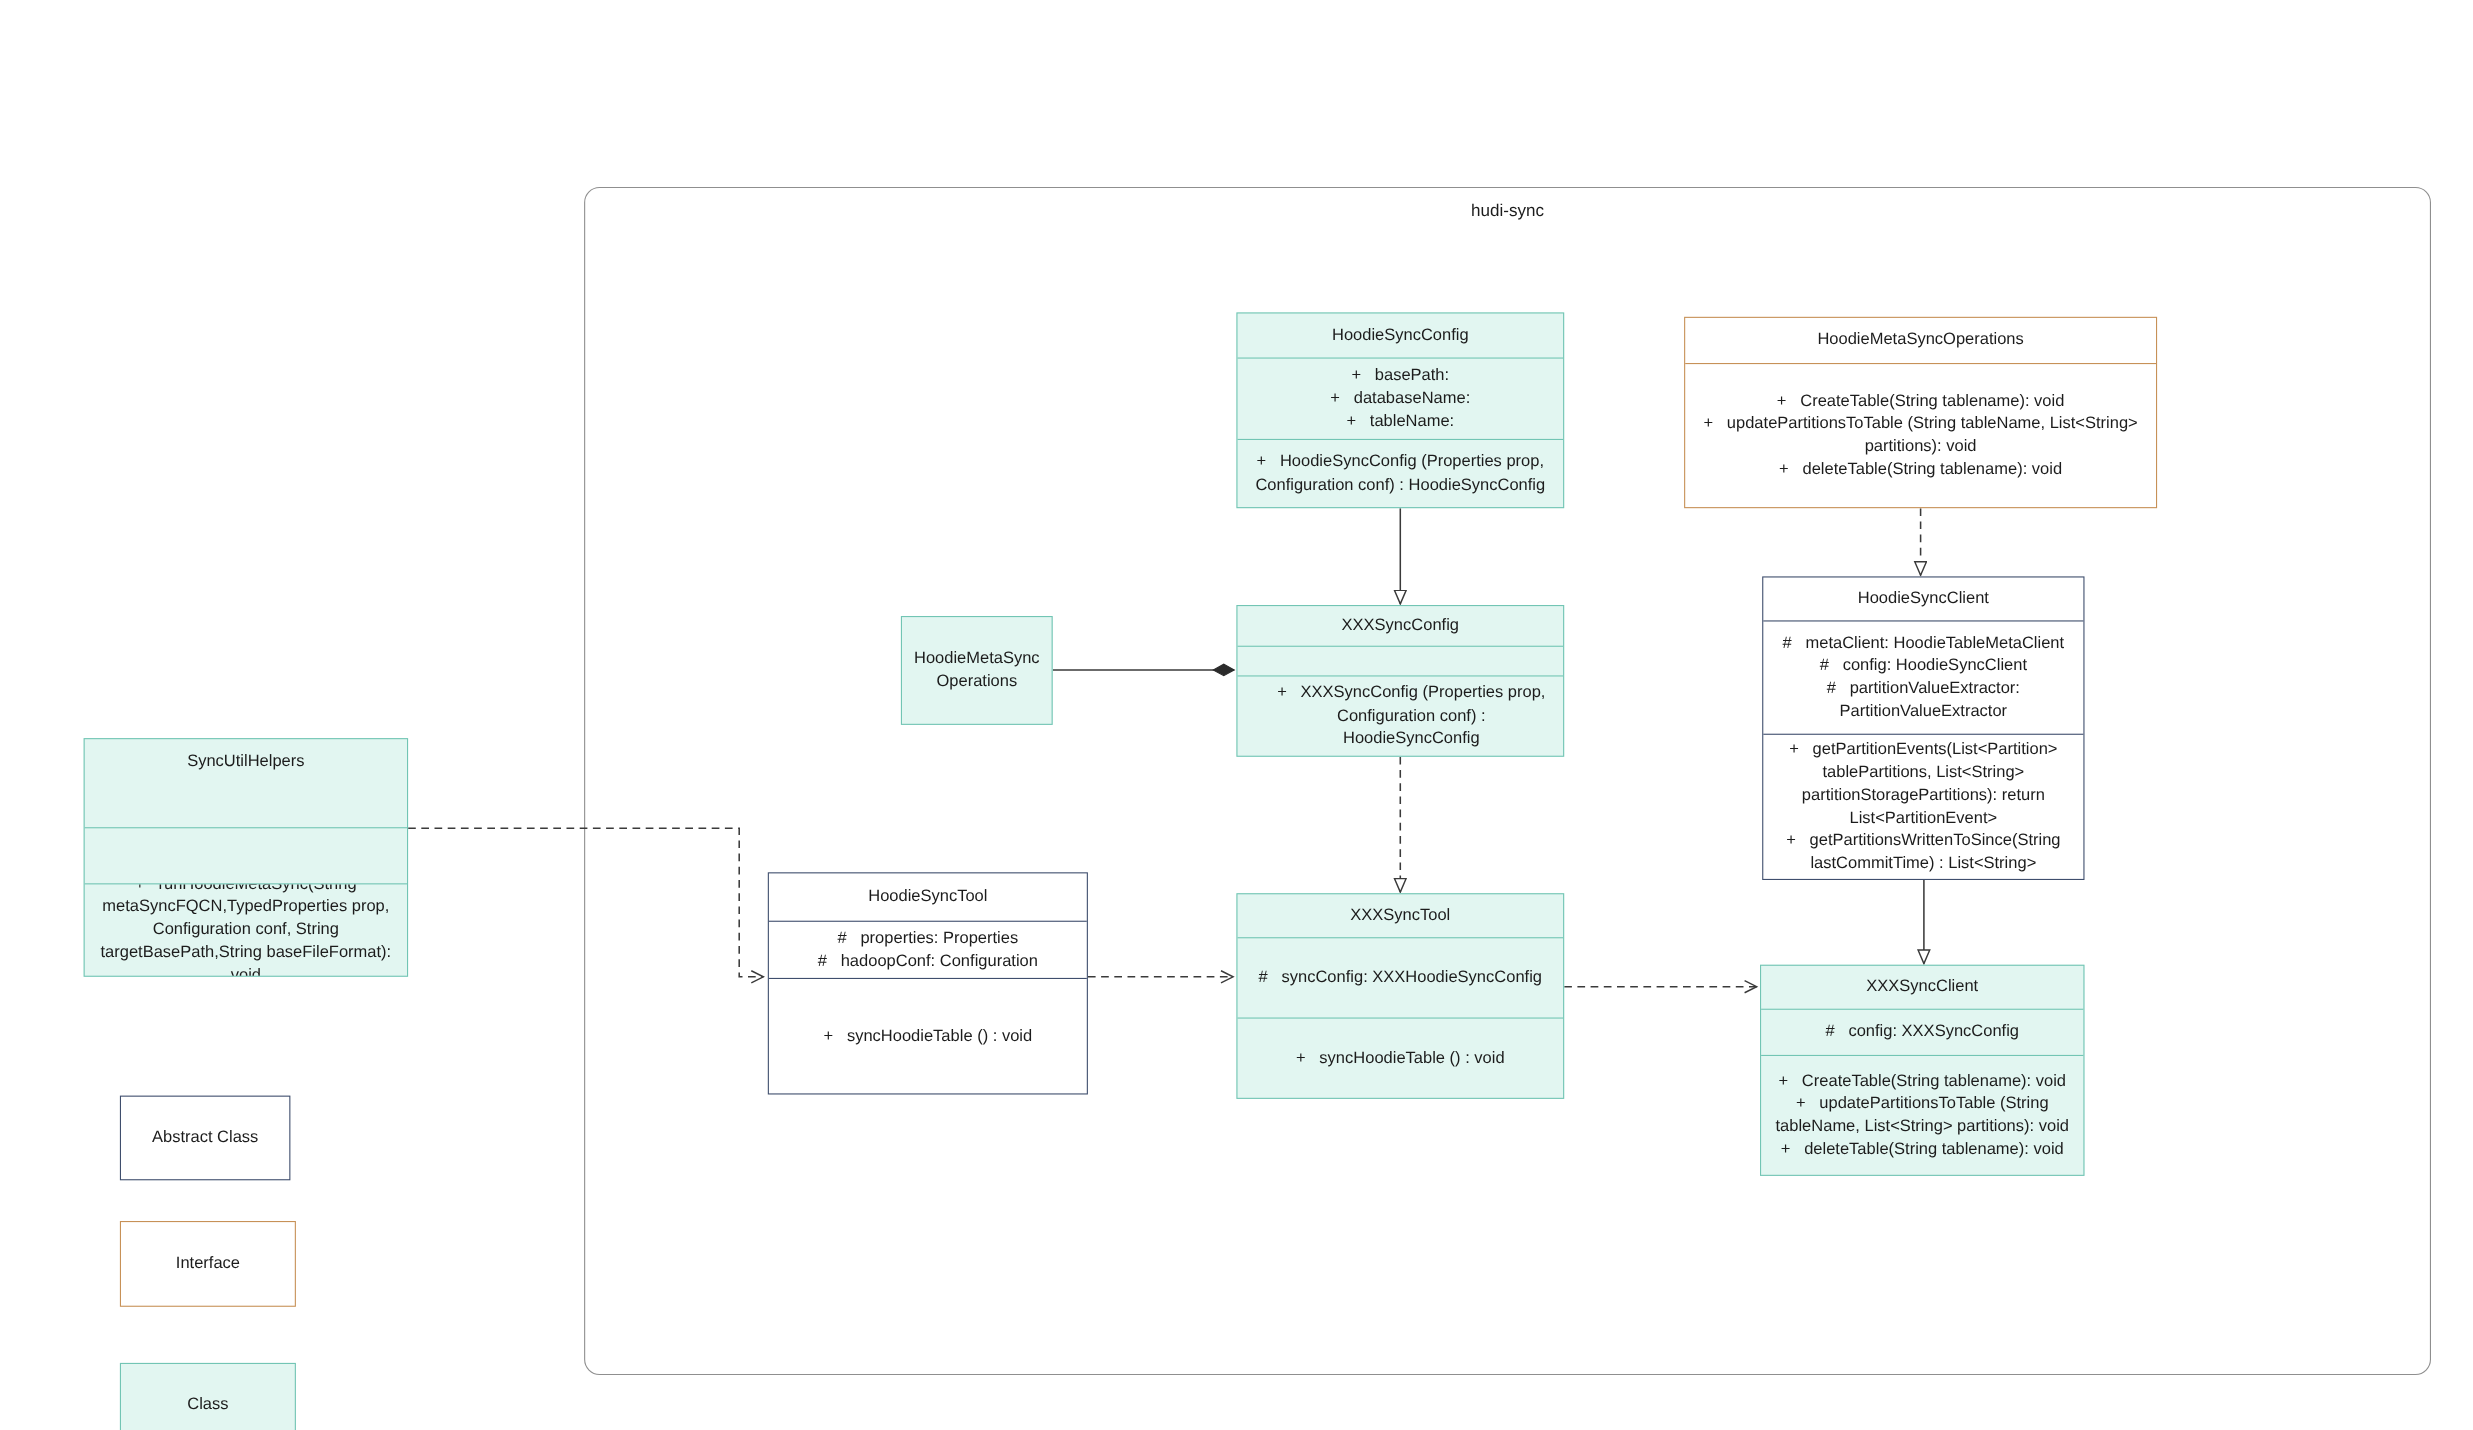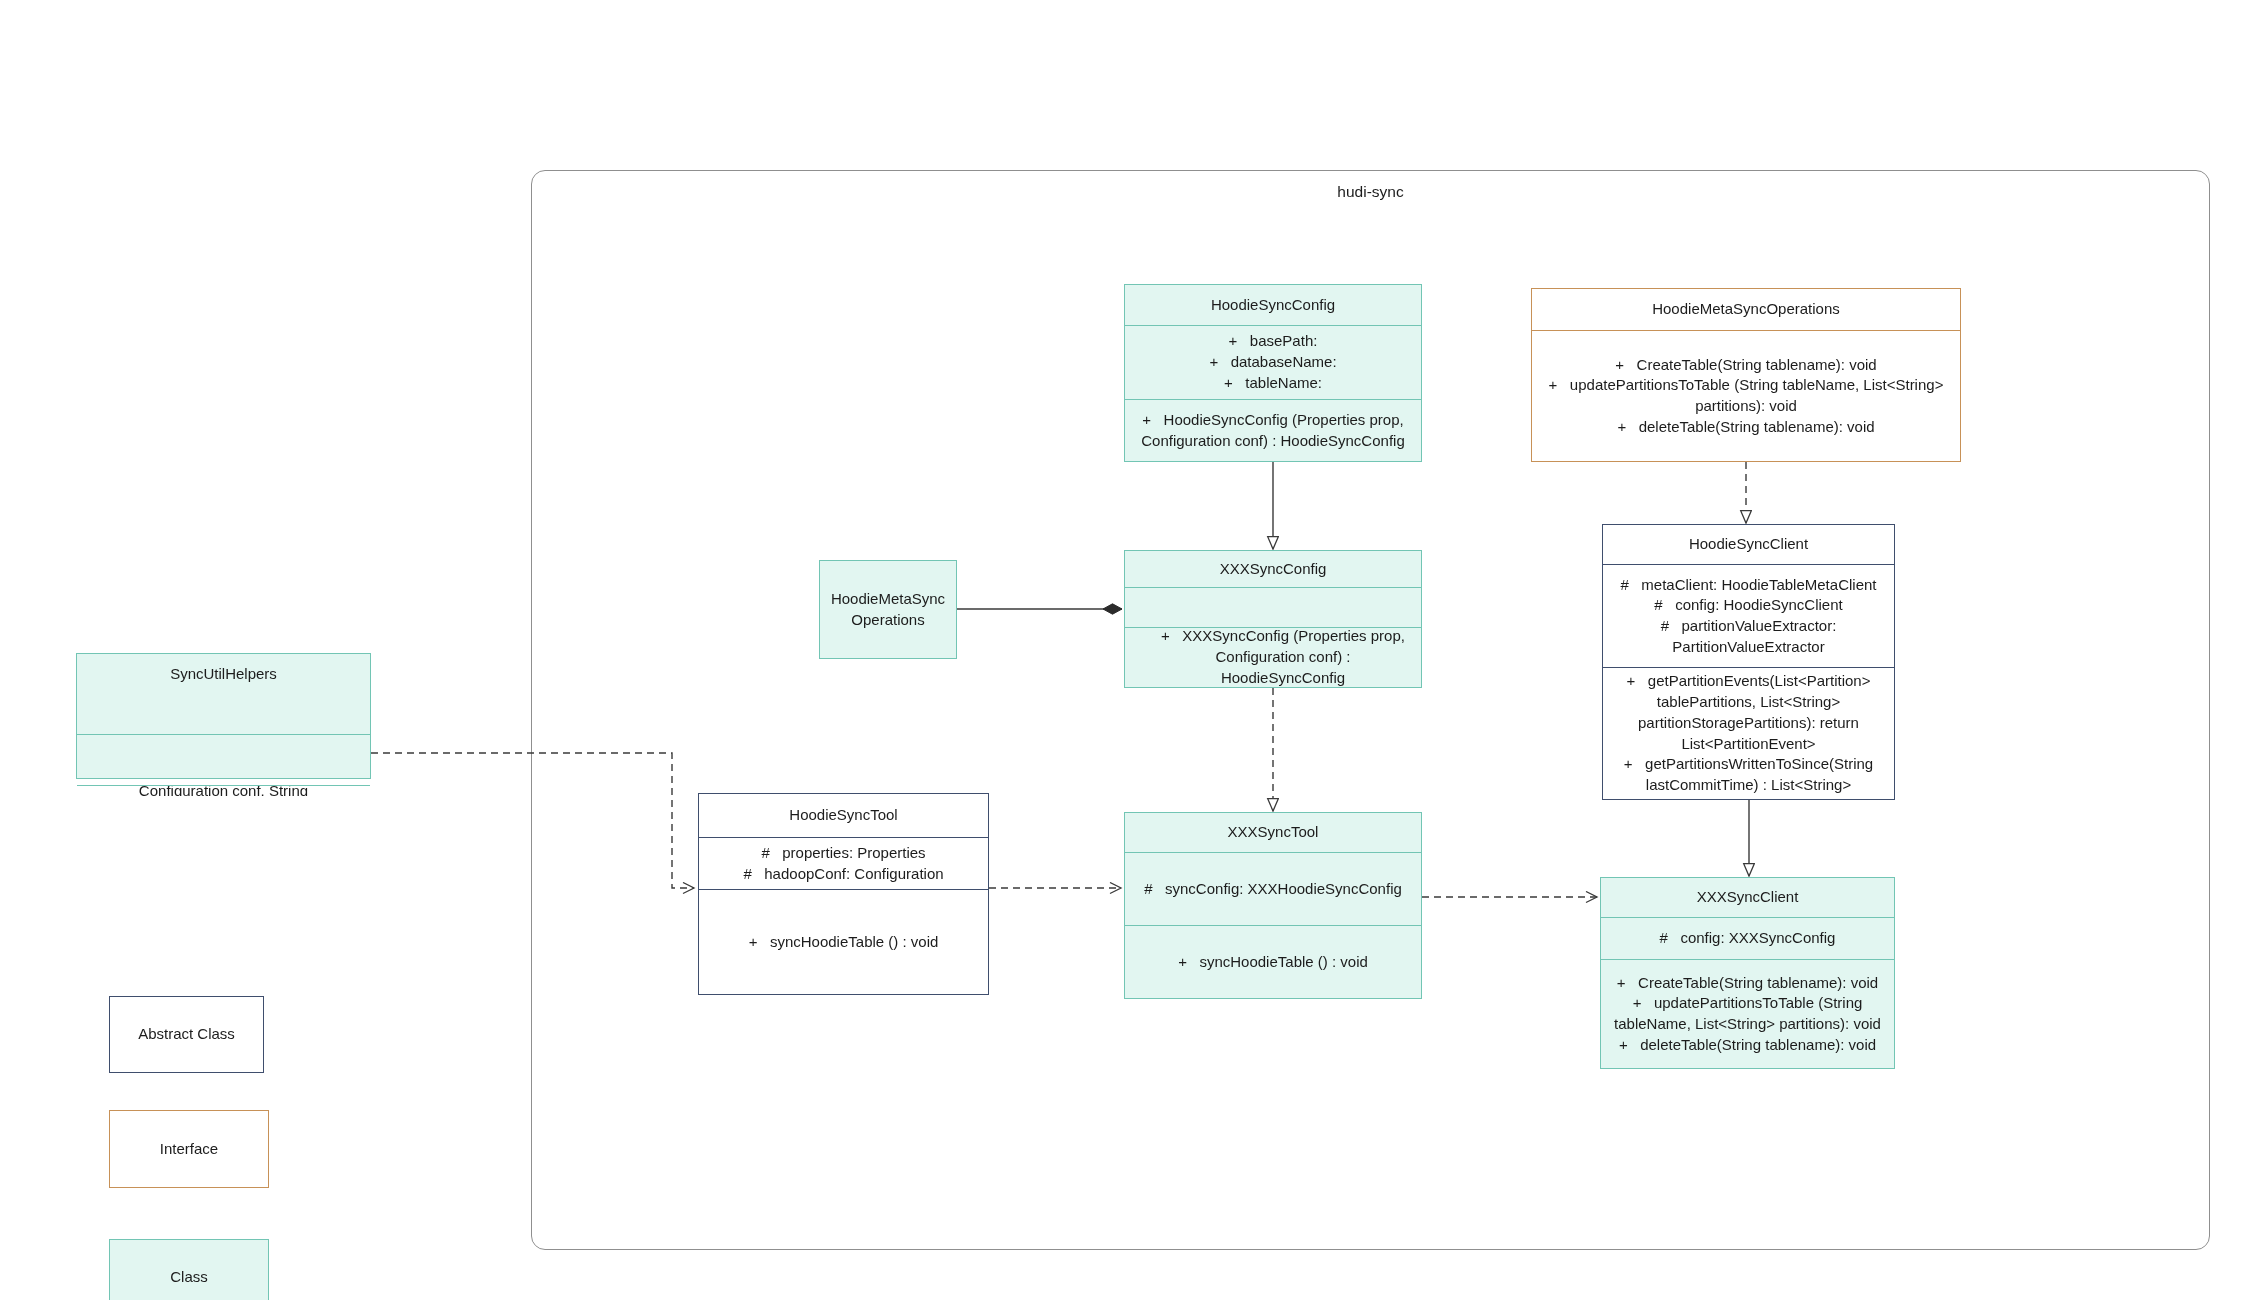--- a/index.html
+++ b/index.html
@@ -73,21 +73,21 @@
     <line class="solid" x1="1273" y1="462" x2="1273" y2="549" marker-end="url(#tri)"></line>
     <line class="solid" x1="957" y1="609" x2="1122" y2="609" marker-end="url(#diamond)"></line>
     <line class="dashed" x1="1746" y1="462" x2="1746" y2="523" marker-end="url(#tri)"></line>
     <line class="dashed" x1="1273" y1="688" x2="1273" y2="811" marker-end="url(#tri)"></line>
     <line class="solid" x1="1749" y1="800" x2="1749" y2="876" marker-end="url(#tri)"></line>
     <path class="dashed" d="M371,753 L672,753 L672,888 L694,888" marker-end="url(#openarrow)"></path>
     <line class="dashed" x1="989" y1="888" x2="1121" y2="888" marker-end="url(#openarrow)"></line>
     <line class="dashed" x1="1422" y1="897" x2="1597" y2="897" marker-end="url(#openarrow)"></line>
   </svg>
 
-  <div class="uml teal" style="left:76px; top:653px; width:295px; height:126px;gap:40px;">
+  <div class="uml teal" style="left:76px; top:671px; width:295px; height:217px;gap:40px;">
     <div class="uml-title" style="height:40px;">SyncUtilHelpers</div>
     <div class="uml-sec grow"></div>
     <div class="uml-sec" style="height:95px;">
       <div class="line">+   runHoodieMetaSync(String metaSyncFQCN,TypedProperties prop, Configuration conf, String targetBasePath,String baseFileFormat): void</div>
     </div>
   </div>
 
   <div class="uml teal" style="left:1124px; top:284px; width:298px; height:178px;">
     <div class="uml-title" style="height:40px;">HoodieSyncConfig</div>
     <div class="uml-sec grow">
@@ -109,21 +109,21 @@
     </div>
   </div>
 
   <div class="uml teal" style="left:819px; top:560px; width:138px; height:99px;">
     <div class="node-center breakall">HoodieMetaSyncOperations</div>
   </div>
 
   <div class="uml teal" style="left:1124px; top:550px; width:298px; height:138px;">
     <div class="uml-title" style="height:36px;">XXXSyncConfig</div>
     <div class="uml-sec grow"></div>
-    <div class="uml-sec" style="height:60px;padding-left:28px;">
+    <div class="uml-sec" style="height:73px;padding-left:28px;">
       <div class="line">+   XXXSyncConfig (Properties prop, Configuration conf) : HoodieSyncConfig</div>
     </div>
   </div>
 
   <div class="uml" style="left:1602px; top:524px; width:293px; height:276px;">
     <div class="uml-title" style="height:39px;">HoodieSyncClient</div>
     <div class="uml-sec grow">
       <div class="line">#   metaClient: HoodieTableMetaClient</div>
       <div class="line">#   config: HoodieSyncClient</div>
       <div class="line">#   partitionValueExtractor: PartitionValueExtractor</div>

